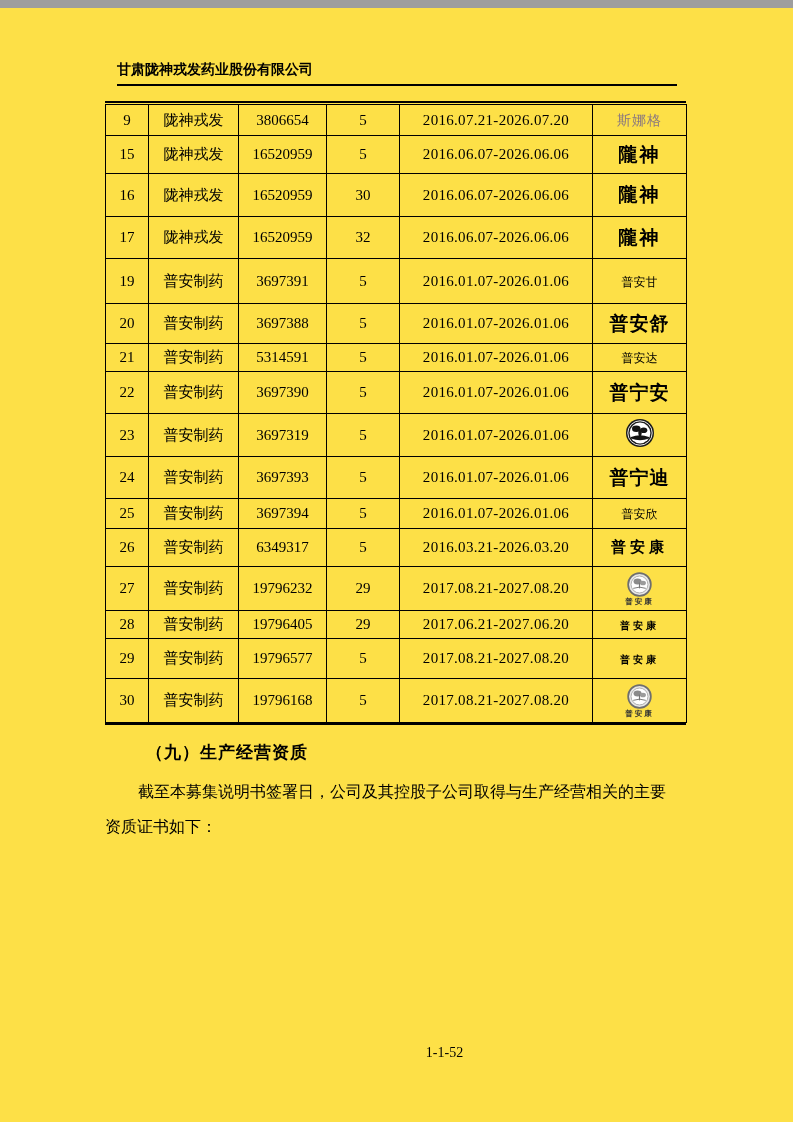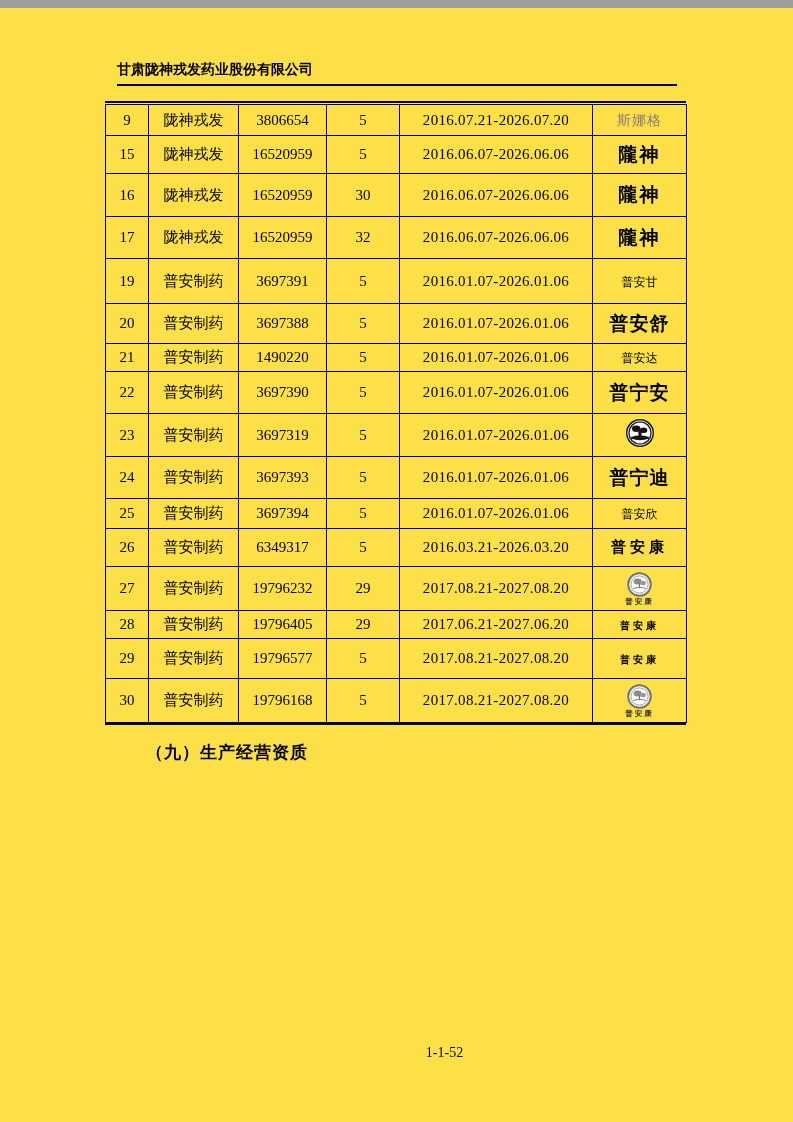--- a/index.html
+++ b/index.html
@@ -121,21 +121,21 @@
           <td>20</td>
           <td>普安制药</td>
           <td>3697388</td>
           <td>5</td>
           <td class="c-period">2016.01.07-2026.01.06</td>
           <td><span class="tm tm-heavy">普安舒</span></td>
         </tr>
         <tr style="height:28px">
           <td>21</td>
           <td>普安制药</td>
-          <td>1490220</td>
+          <td>5314591</td>
           <td>5</td>
           <td class="c-period">2016.01.07-2026.01.06</td>
           <td><span class="tm tm-plain">普安达</span></td>
         </tr>
         <tr style="height:42px">
           <td>22</td>
           <td>普安制药</td>
           <td>3697390</td>
           <td>5</td>
           <td class="c-period">2016.01.07-2026.01.06</td>
@@ -238,16 +238,20 @@
               <span class="logo-caption">普安康</span>
             </span>
           </td>
         </tr>
       </tbody>
     </table>
     <div class="rule-thick bottom"></div>
   </div>
 
   <div class="sec-heading">（九）生产经营资质</div>
+  <div class="para">
+    <div class="line1">截至本募集说明书签署日，公司及其控股子公司取得与生产经营相关的主要</div>
+    <div class="line2">资质证书如下：</div>
+  </div>
 
   <div class="page-num">1-1-52</div>
 
 </div>
 
 </body></html>

